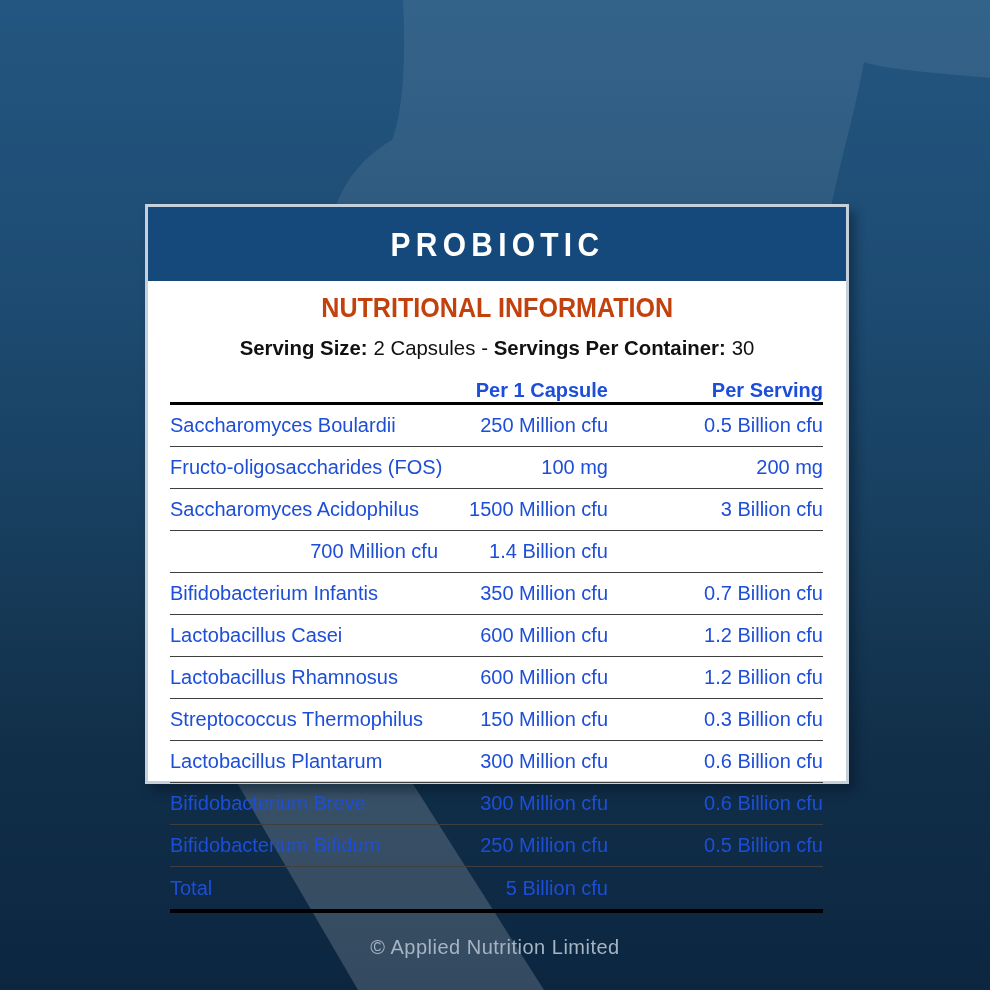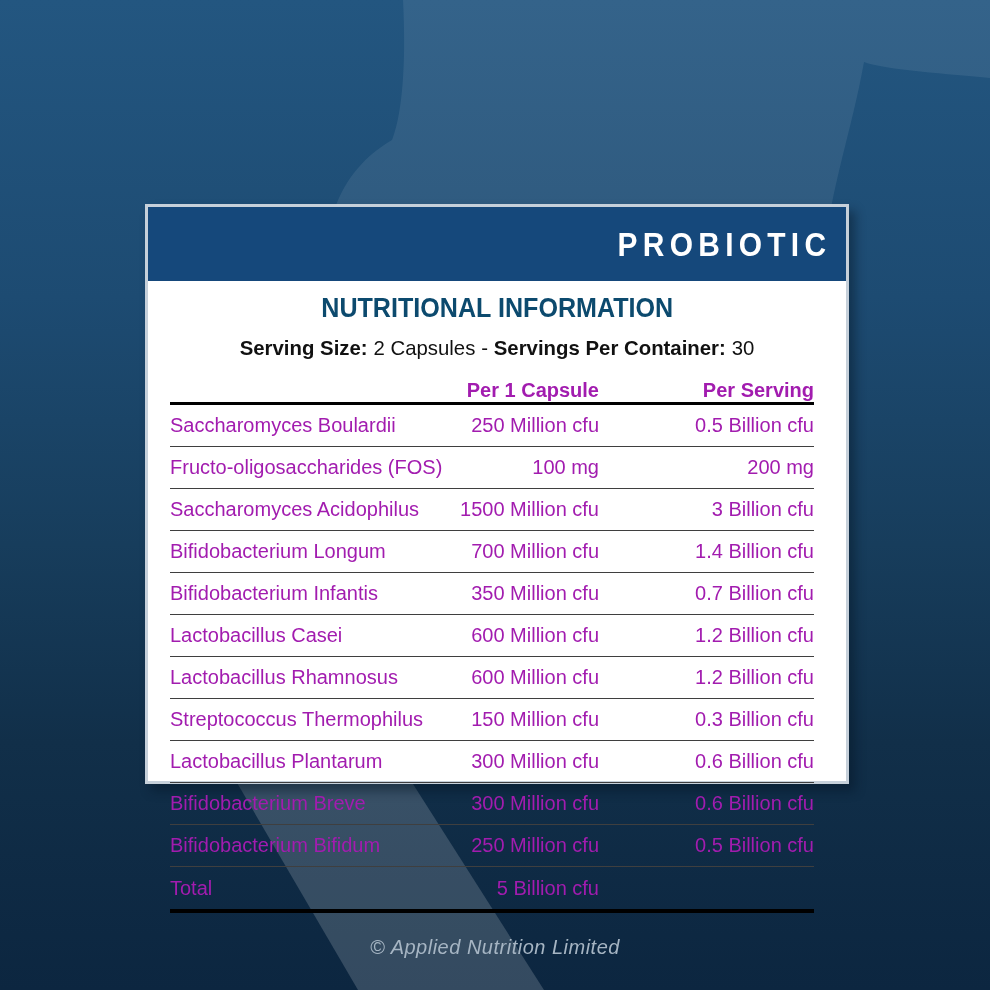--- a/index.html
+++ b/index.html
@@ -24,55 +24,55 @@
     position:absolute;
     left:145px; top:204px;
     width:704px; height:580px;
     background:#ffffff;
     border:3px solid var(--card-border,#C6D0DA);
     box-shadow:6px 7px 10px rgba(5,20,35,0.45);
   }
   .card-header{
     height:74px;
     background:var(--header-blue,#15487B);
-    display:flex;align-items:center;justify-content:flex-end;
+    display:flex;align-items:center;justify-content:center;
   }
   .product-title{
     color:#ffffff;
     font-size:34px;
     font-weight:bold;
     letter-spacing:6px;
     transform:scaleX(0.88);
     transform-origin:center;
     white-space:nowrap;
   }
   .section-title{
     margin-top:12px;
     text-align:center;
     font-size:27px;
     font-weight:bold;
-    color:#0c4a6e;
+    color:#c2410c;
     height:30px;
     line-height:30px;
   }
   .section-title .squeeze{display:inline-block;transform:scaleX(0.93);transform-origin:center;white-space:nowrap;}
   .serving-line{
     margin-top:12px;
     height:26px;
     display:flex;justify-content:center;align-items:center;gap:6px;
     font-size:21px;color:#111;
     transform:scaleX(0.97);transform-origin:center;
     white-space:nowrap;
   }
   .serving-line .b{font-weight:bold;}
 
   
   .ntable{
-    margin:18px 32px 0 22px;
-    font-size:20px;color:#a21caf;
+    margin:18px 23px 0 22px;
+    font-size:20px;color:#1d4ed8;
   }
   .thead,.trow{
     display:grid;
     grid-template-columns:minmax(0,1fr) 170px 215px;
     align-items:center;
   }
   .thead{
     height:26px;
     border-bottom:3px solid var(--table-rule,#000);
     font-weight:bold;
@@ -84,21 +84,20 @@
   .trow:last-child{border-bottom:none;}
 
   
   .footer{
     position:absolute;
     left:0; top:936px; width:990px;
     text-align:center;
     font-size:20px;
     letter-spacing:0.5px;
     color:var(--footer-text,#A6B5C3);
-    font-style:italic;
   }
 </style>
 </head>
 <body>
 
 <svg class="bg" viewBox="0 0 990 990" preserveAspectRatio="none" aria-hidden="true">
   <defs>
     <linearGradient id="bgGrad" x1="0" y1="0" x2="0" y2="1">
       <stop offset="0" stop-color="var(--bg-top,#235680)"></stop>
       <stop offset="0.3" stop-color="#1D4B72"></stop>
@@ -148,21 +147,20 @@
     <div class="c-serv num">200 mg</div>
   </div>
 
   <div class="trow">
     <div class="c-name">Saccharomyces Acidophilus</div>
     <div class="c-cap num">1500 Million cfu</div>
     <div class="c-serv num">3 Billion cfu</div>
   </div>
 
   <div class="trow">
-    <div class="c-name">Bifidobacterium Longum</div>
     <div class="c-cap num">700 Million cfu</div>
     <div class="c-serv num">1.4 Billion cfu</div>
   </div>
 
   <div class="trow">
     <div class="c-name">Bifidobacterium Infantis</div>
     <div class="c-cap num">350 Million cfu</div>
     <div class="c-serv num">0.7 Billion cfu</div>
   </div>
 

